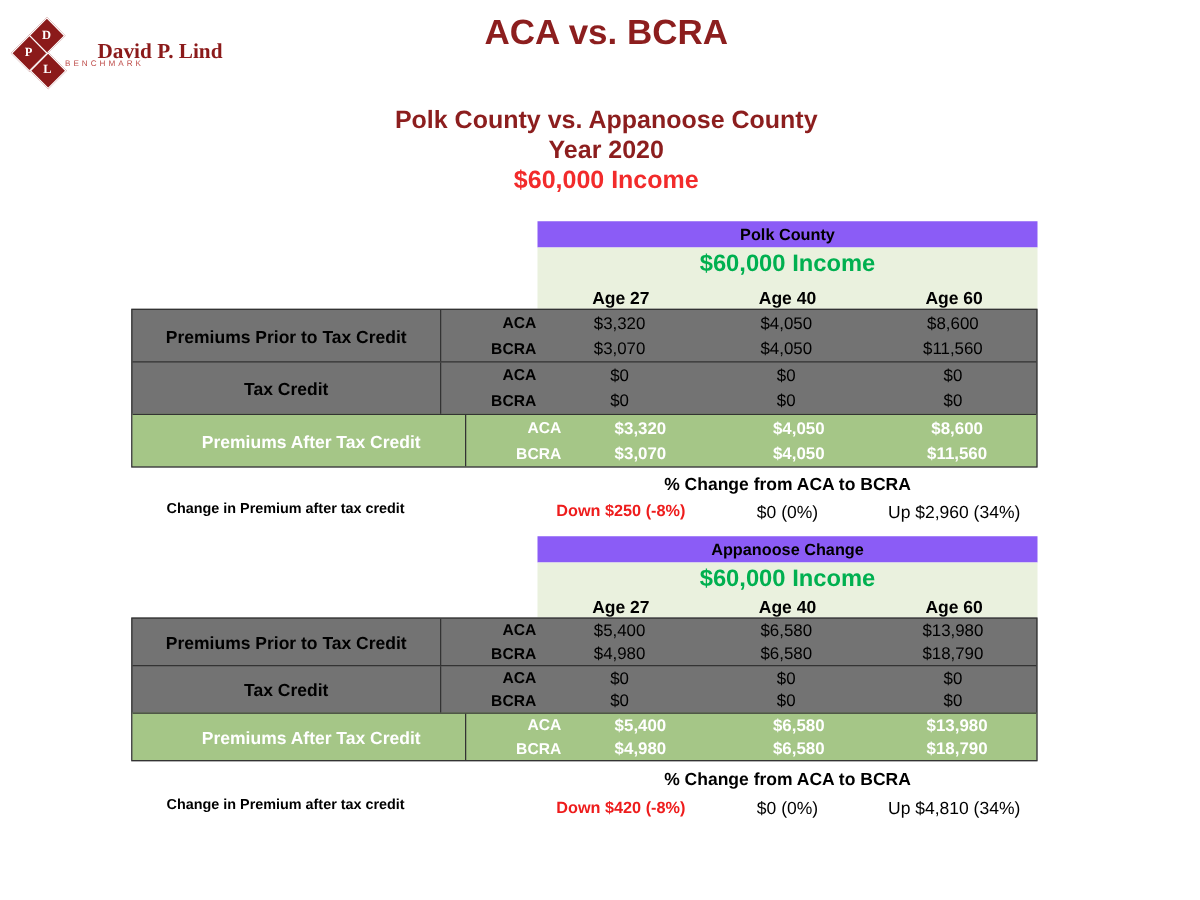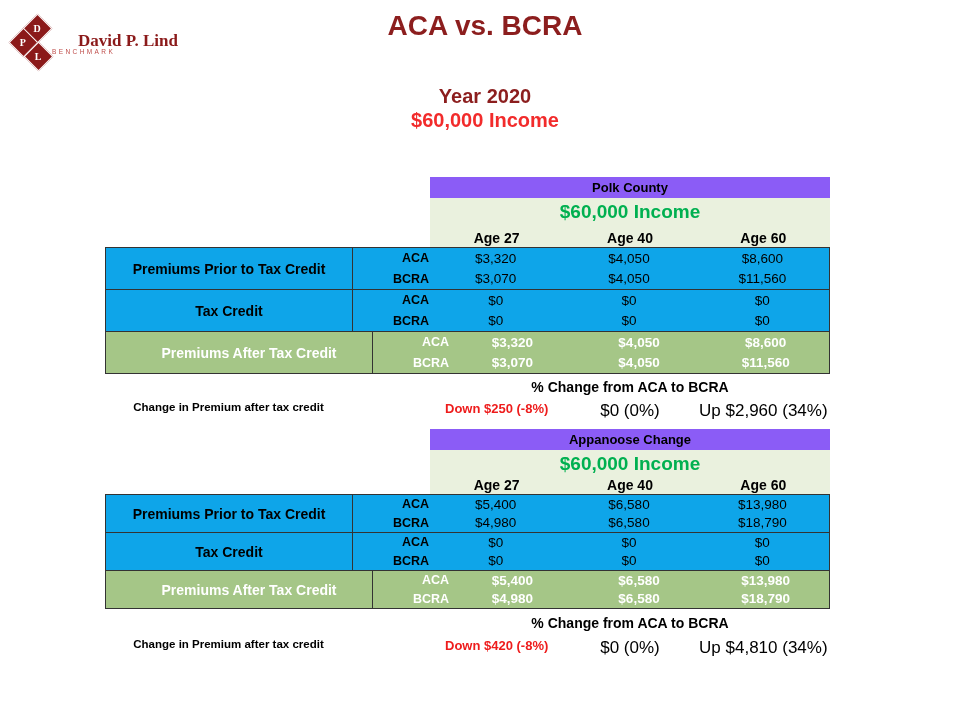--- a/index.html
+++ b/index.html
@@ -34,21 +34,21 @@
 
   .yellow {position:absolute; left:430px; top:0; width:400px; height:21px; background:#8b5cf6;
            text-align:center; font-weight:bold; font-size:13px; line-height:21px; color:#000;}
   .income-band {position:absolute; left:430px; top:21px; width:400px; height:49px; background:#EAF1DE;}
   .b2 .income-band {height:44px;}
   .income {text-align:center; font-size:19px; font-weight:bold; color:#00B050; padding-top:3px;}
   .ages {position:absolute; bottom:1px; left:0; width:100%; display:flex;}
   .ages div {flex:1; text-align:center; font-weight:bold; font-size:14px;}
 
   .tbl {position:absolute; left:105px; top:70px; width:725px; border:1.5px solid #333;
-        background:#0ea5e9; box-sizing:border-box;}
+        background:#737373; box-sizing:border-box;}
   .b2 .tbl {top:65px;}
   .section {display:flex; height:41px; align-items:stretch;}
   .b2 .section {height:37px;}
   .section + .section {border-top:1.5px solid #333;}
   .lbl {width:247px; border-right:1.5px solid #333; display:flex; align-items:center;
         justify-content:center; font-weight:bold; font-size:14px; box-sizing:border-box;}
   .rightpart {flex:1; display:flex; flex-direction:column;}
   .subrow {flex:1; display:flex; align-items:center;}
   .plan {width:76px; text-align:right; font-weight:bold; font-size:12.5px;}
   .val {flex:1; text-align:center; font-size:13.5px;}
@@ -57,21 +57,21 @@
 
   .pct-header {position:absolute; left:430px; width:400px; text-align:center;
                font-weight:bold; font-size:14px;}
   .b1 .pct-header {top:202px;}
   .b2 .pct-header {top:186px;}
   .change-label {position:absolute; left:105px; width:247px; text-align:center;
                  font-weight:bold; font-size:11.5px;}
   .change-vals {position:absolute; left:430px; width:400px; display:flex;}
   .b1 .change-label, .b1 .change-vals {top:224px;}
   .b2 .change-label, .b2 .change-vals {top:209px;}
-  .cv {flex:1; text-align:center; font-size:17px;}
+  .cv {flex:1; text-align:center; font-size:14px;}
   .cv.down {color:#EE1C1C; font-weight:bold; font-size:13px;}
 
   .source {position:absolute; left:0; top:678px; width:890px; text-align:center;
            font-size:14px; color:#111;}
 </style>
 </head>
 <body>
 
 <div class="page">
 
@@ -86,20 +86,21 @@
         <span>L</span>
       </div>
     <div class="logo-name">David P. Lind</div>
     <div class="logo-tagline">BENCHMARK</div>
   </div>
 
   <div class="title">
     <div>ACA vs. BCRA</div>
   </div>
   <div class="subtitle">
+    <div>Polk County vs. Appanoose County</div>
     <div>Year 2020</div>
     <div class="red">$60,000 Income</div>
   </div>
 
   <div class="block b1">
     <div class="yellow">Polk County</div>
     <div class="income-band">
       <div class="income">$60,000 Income</div>
       <div class="ages">
         <div>Age 27</div>

